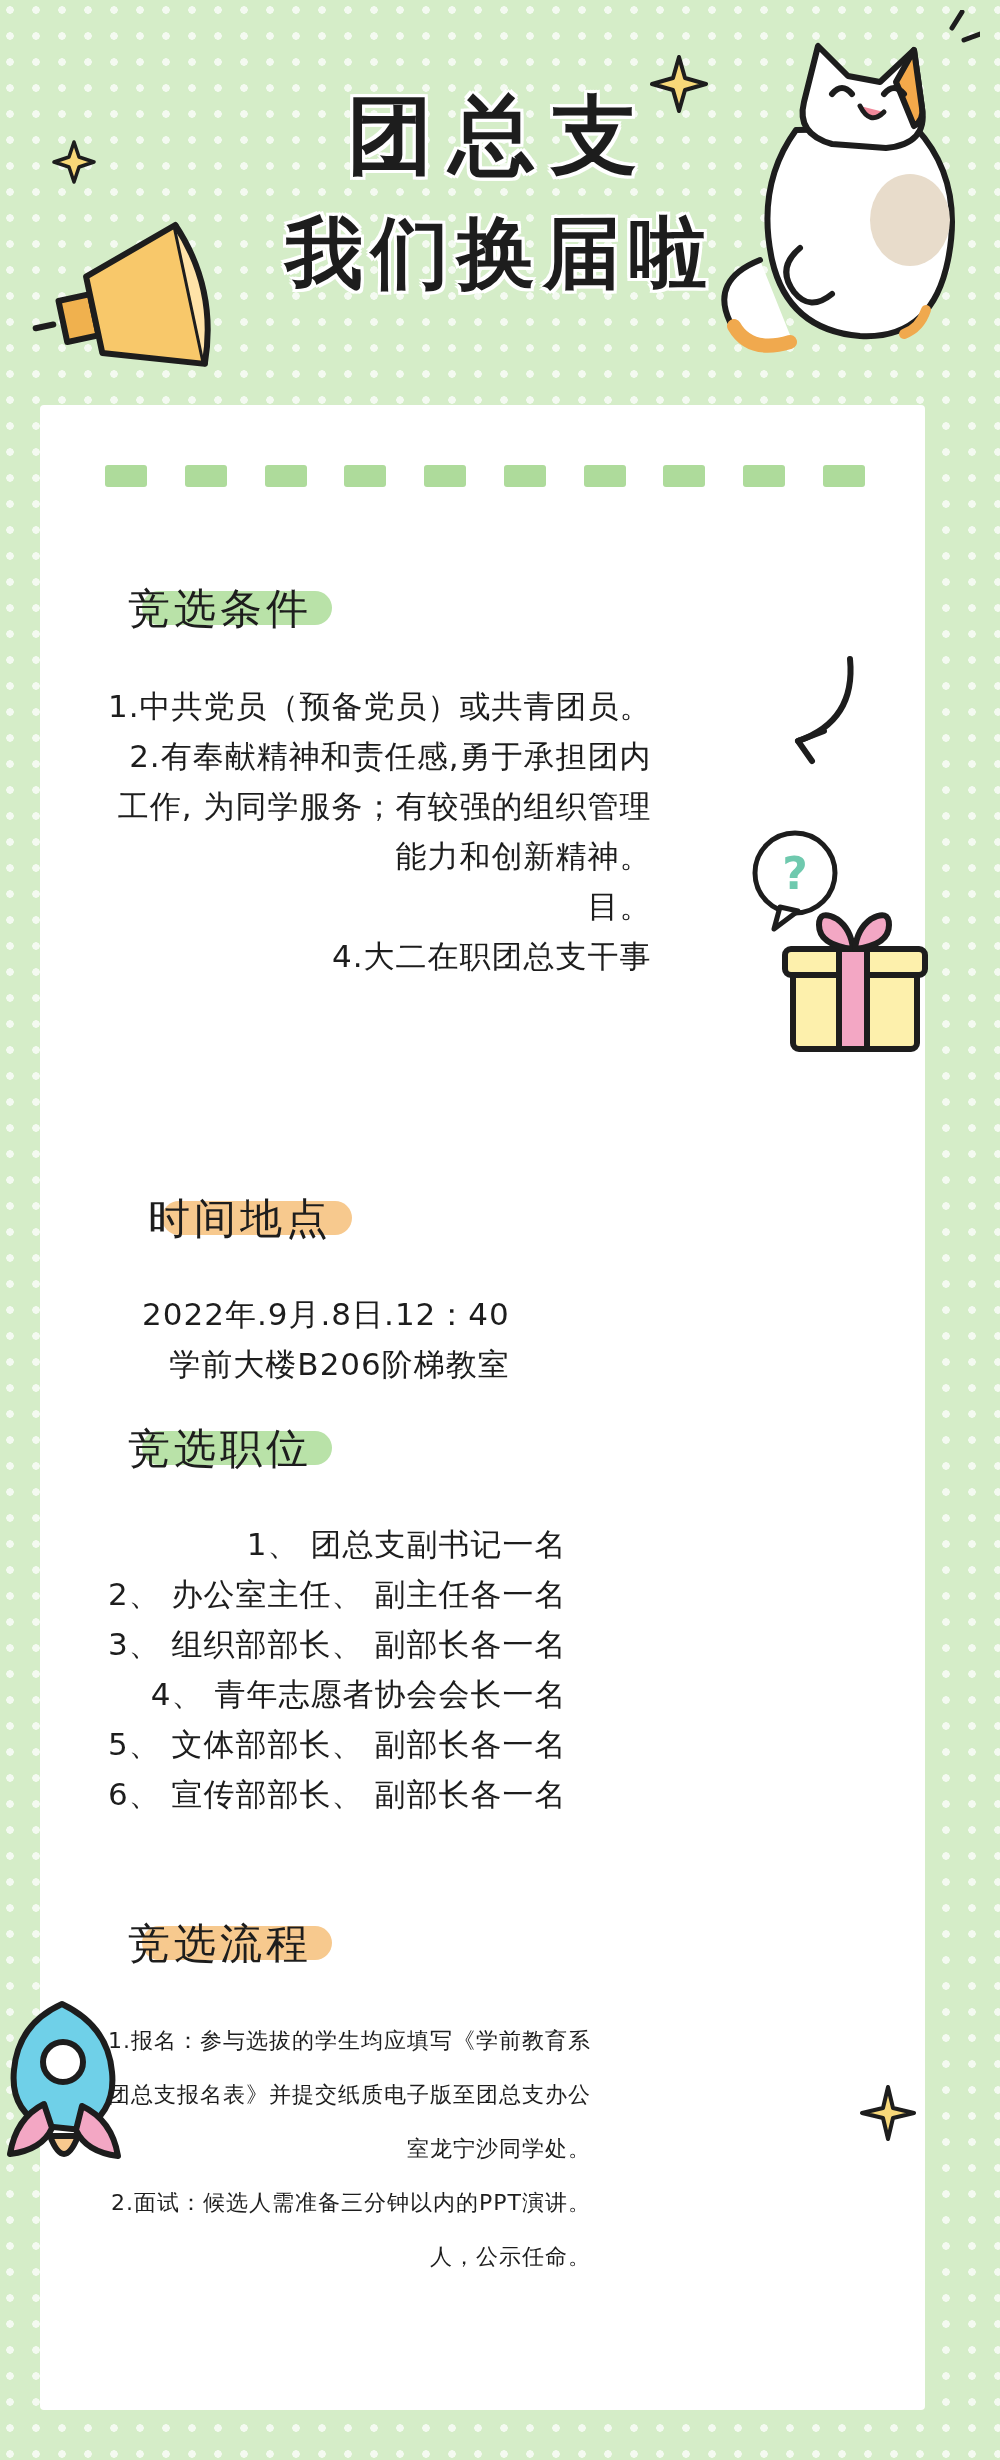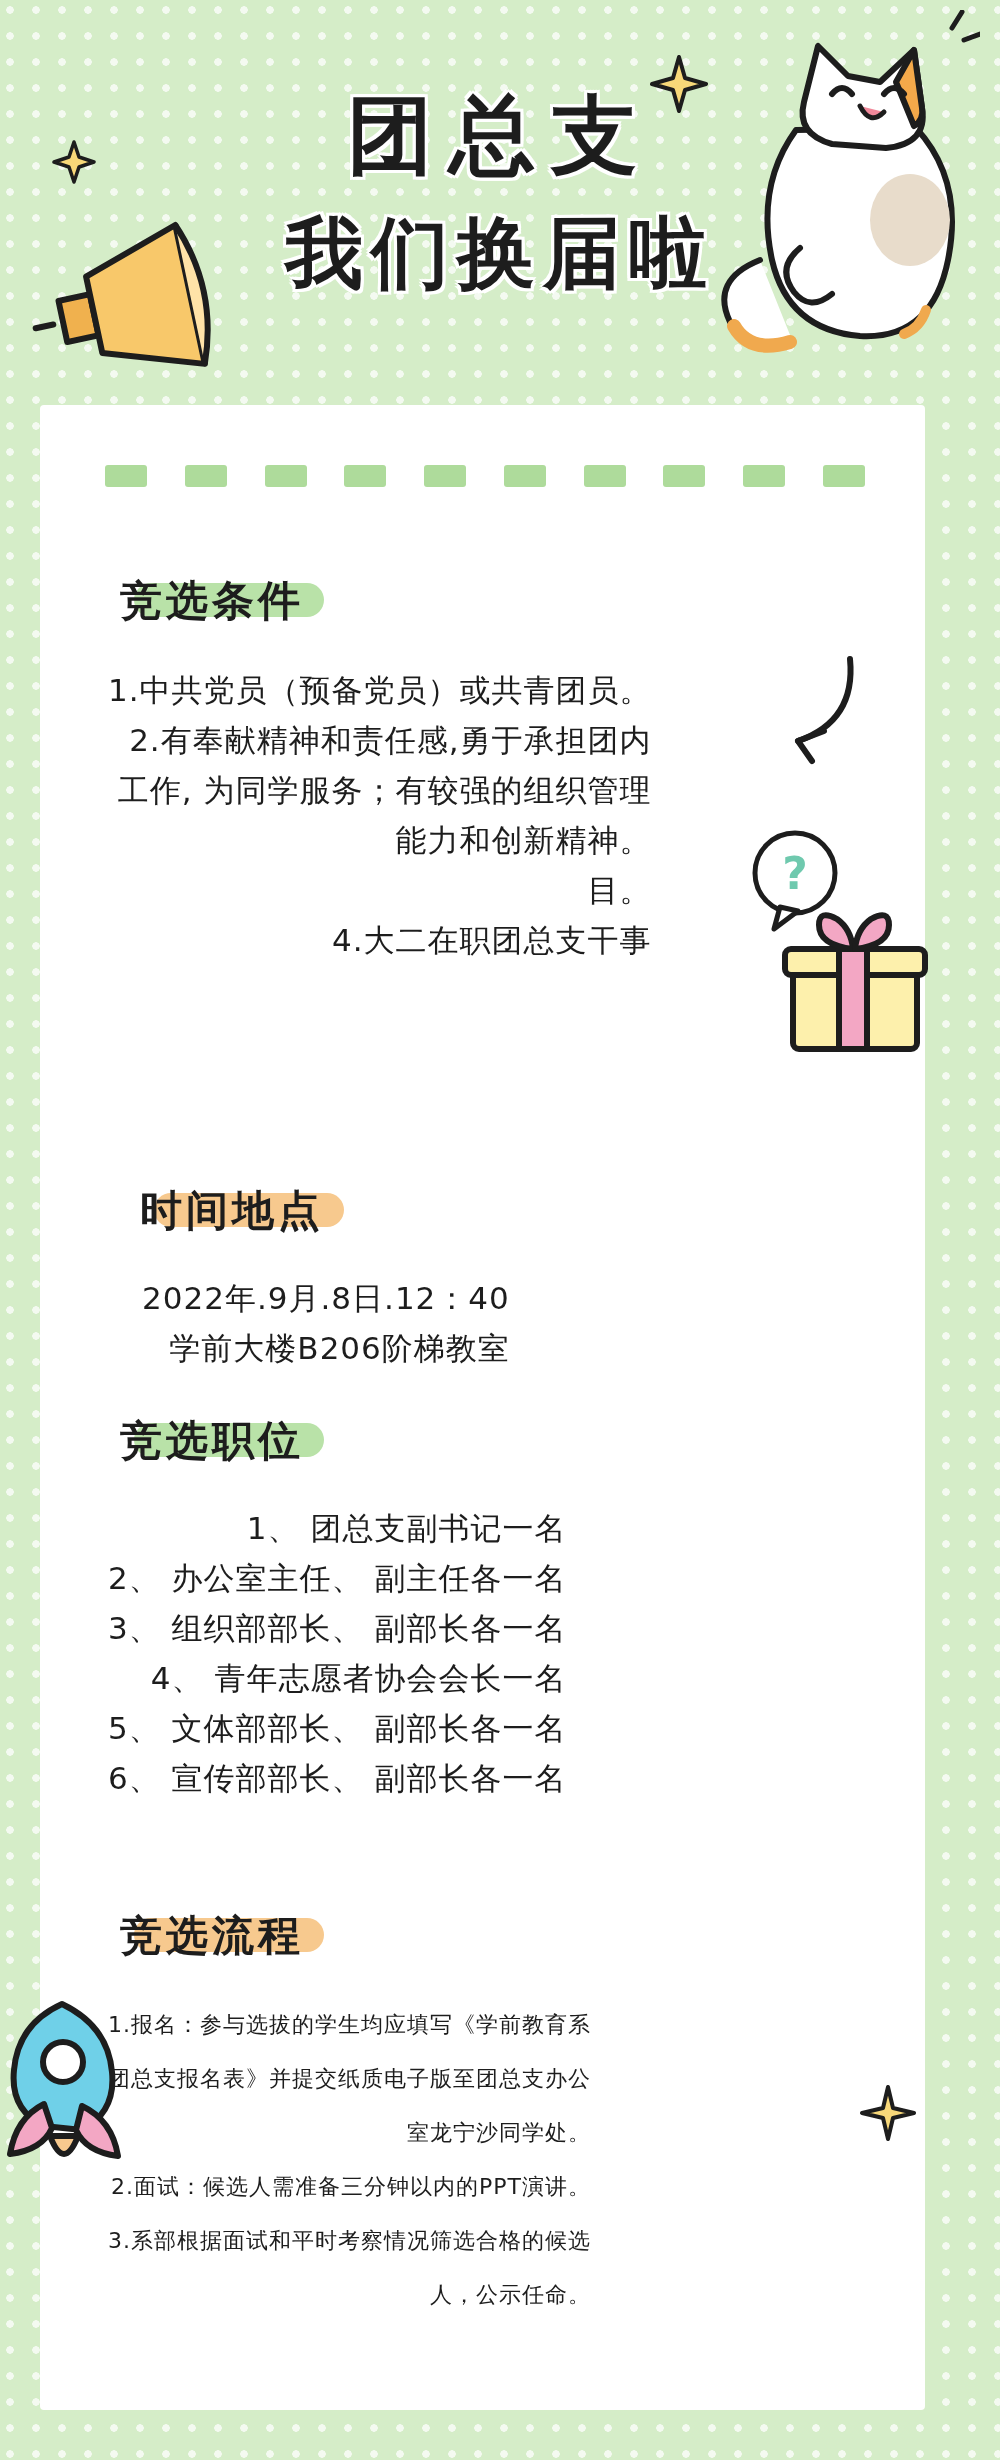--- a/index.html
+++ b/index.html
@@ -116,25 +116,25 @@
     background: #aedb9b;
     border-radius: 3px;
   }
 
   
   .sec-head {
     position: relative;
     display: inline-block;
     font-family: "DejaVu Sans", sans-serif;
     font-size: 42px;
-    font-weight: bold;
+    font-weight: normal;
     letter-spacing: 4px;
     color: #1d1d1d;
     padding: 0 4px;
-    margin: 8px;
+    margin: 16px;
   }
   .sec-head .hl {
     position: absolute;
     left: 18px;
     right: -16px;
     top: 10px;
     height: 34px;
     border-radius: 17px;
     z-index: -1;
   }
@@ -297,21 +297,20 @@
     <div class="block" style="left:68px; top:1495px;">
       <div class="sec-head">
         <span class="hl hl-orange"></span>
         <span>竞选流程</span>
       </div>
       <div class="body-text" style="margin-top:26px; font-size:22px; line-height:54px;">
         <div>1.报名：参与选拔的学生均应填写《学前教育系</div>
         <div>团总支报名表》并提交纸质电子版至团总支办公</div>
         <div>室龙宁沙同学处。</div>
         <div>2.面试：候选人需准备三分钟以内的PPT演讲。</div>
-        <div>3.系部根据面试和平时考察情况筛选合格的候选</div>
         <div>人，公示任命。</div>
       </div>
     </div>
 
     <svg class="spark" style="left:820px; top:1680px; width:56px; height:56px;" viewBox="0 0 56 56">
       <path d="M28 2 L33 23 L54 28 L33 33 L28 54 L23 33 L2 28 L23 23 Z" fill="#f8d879" stroke="#1d1d1d" stroke-width="4" stroke-linejoin="round"></path>
     </svg>
   </div>
 
   <svg class="rocket" style="left:0px; top:1990px; width:170px; height:190px; z-index:7;" viewBox="0 0 170 190">

